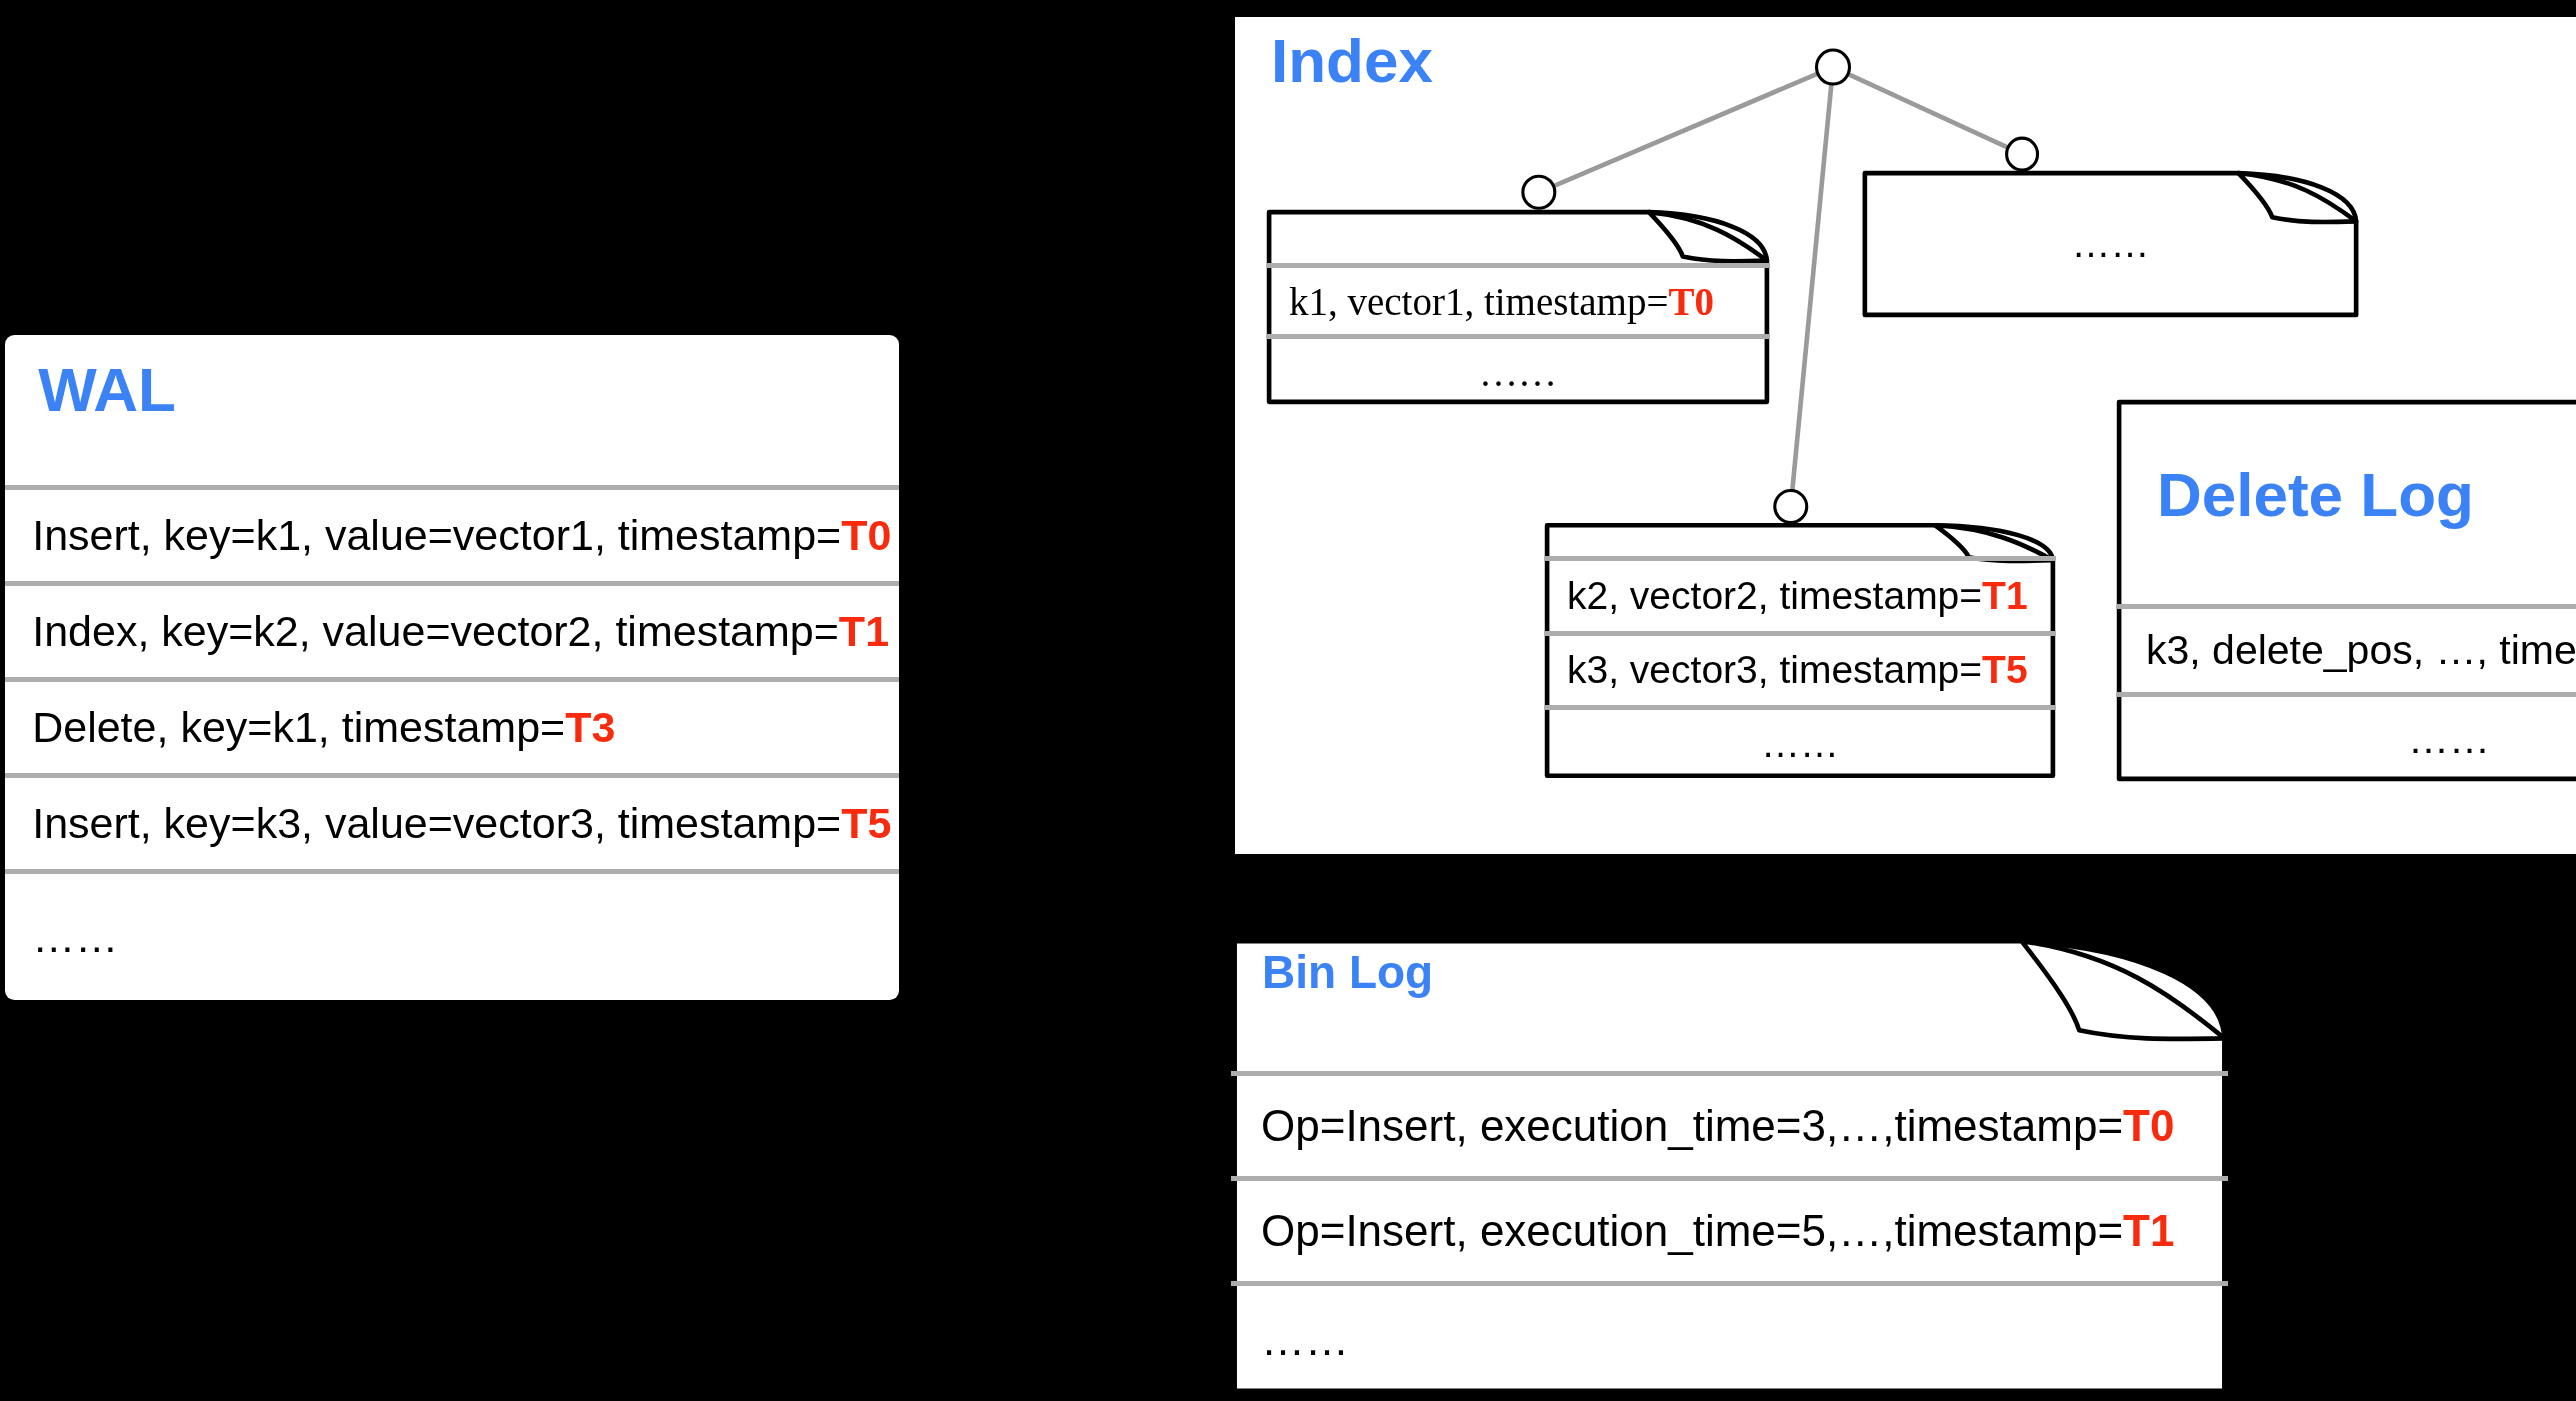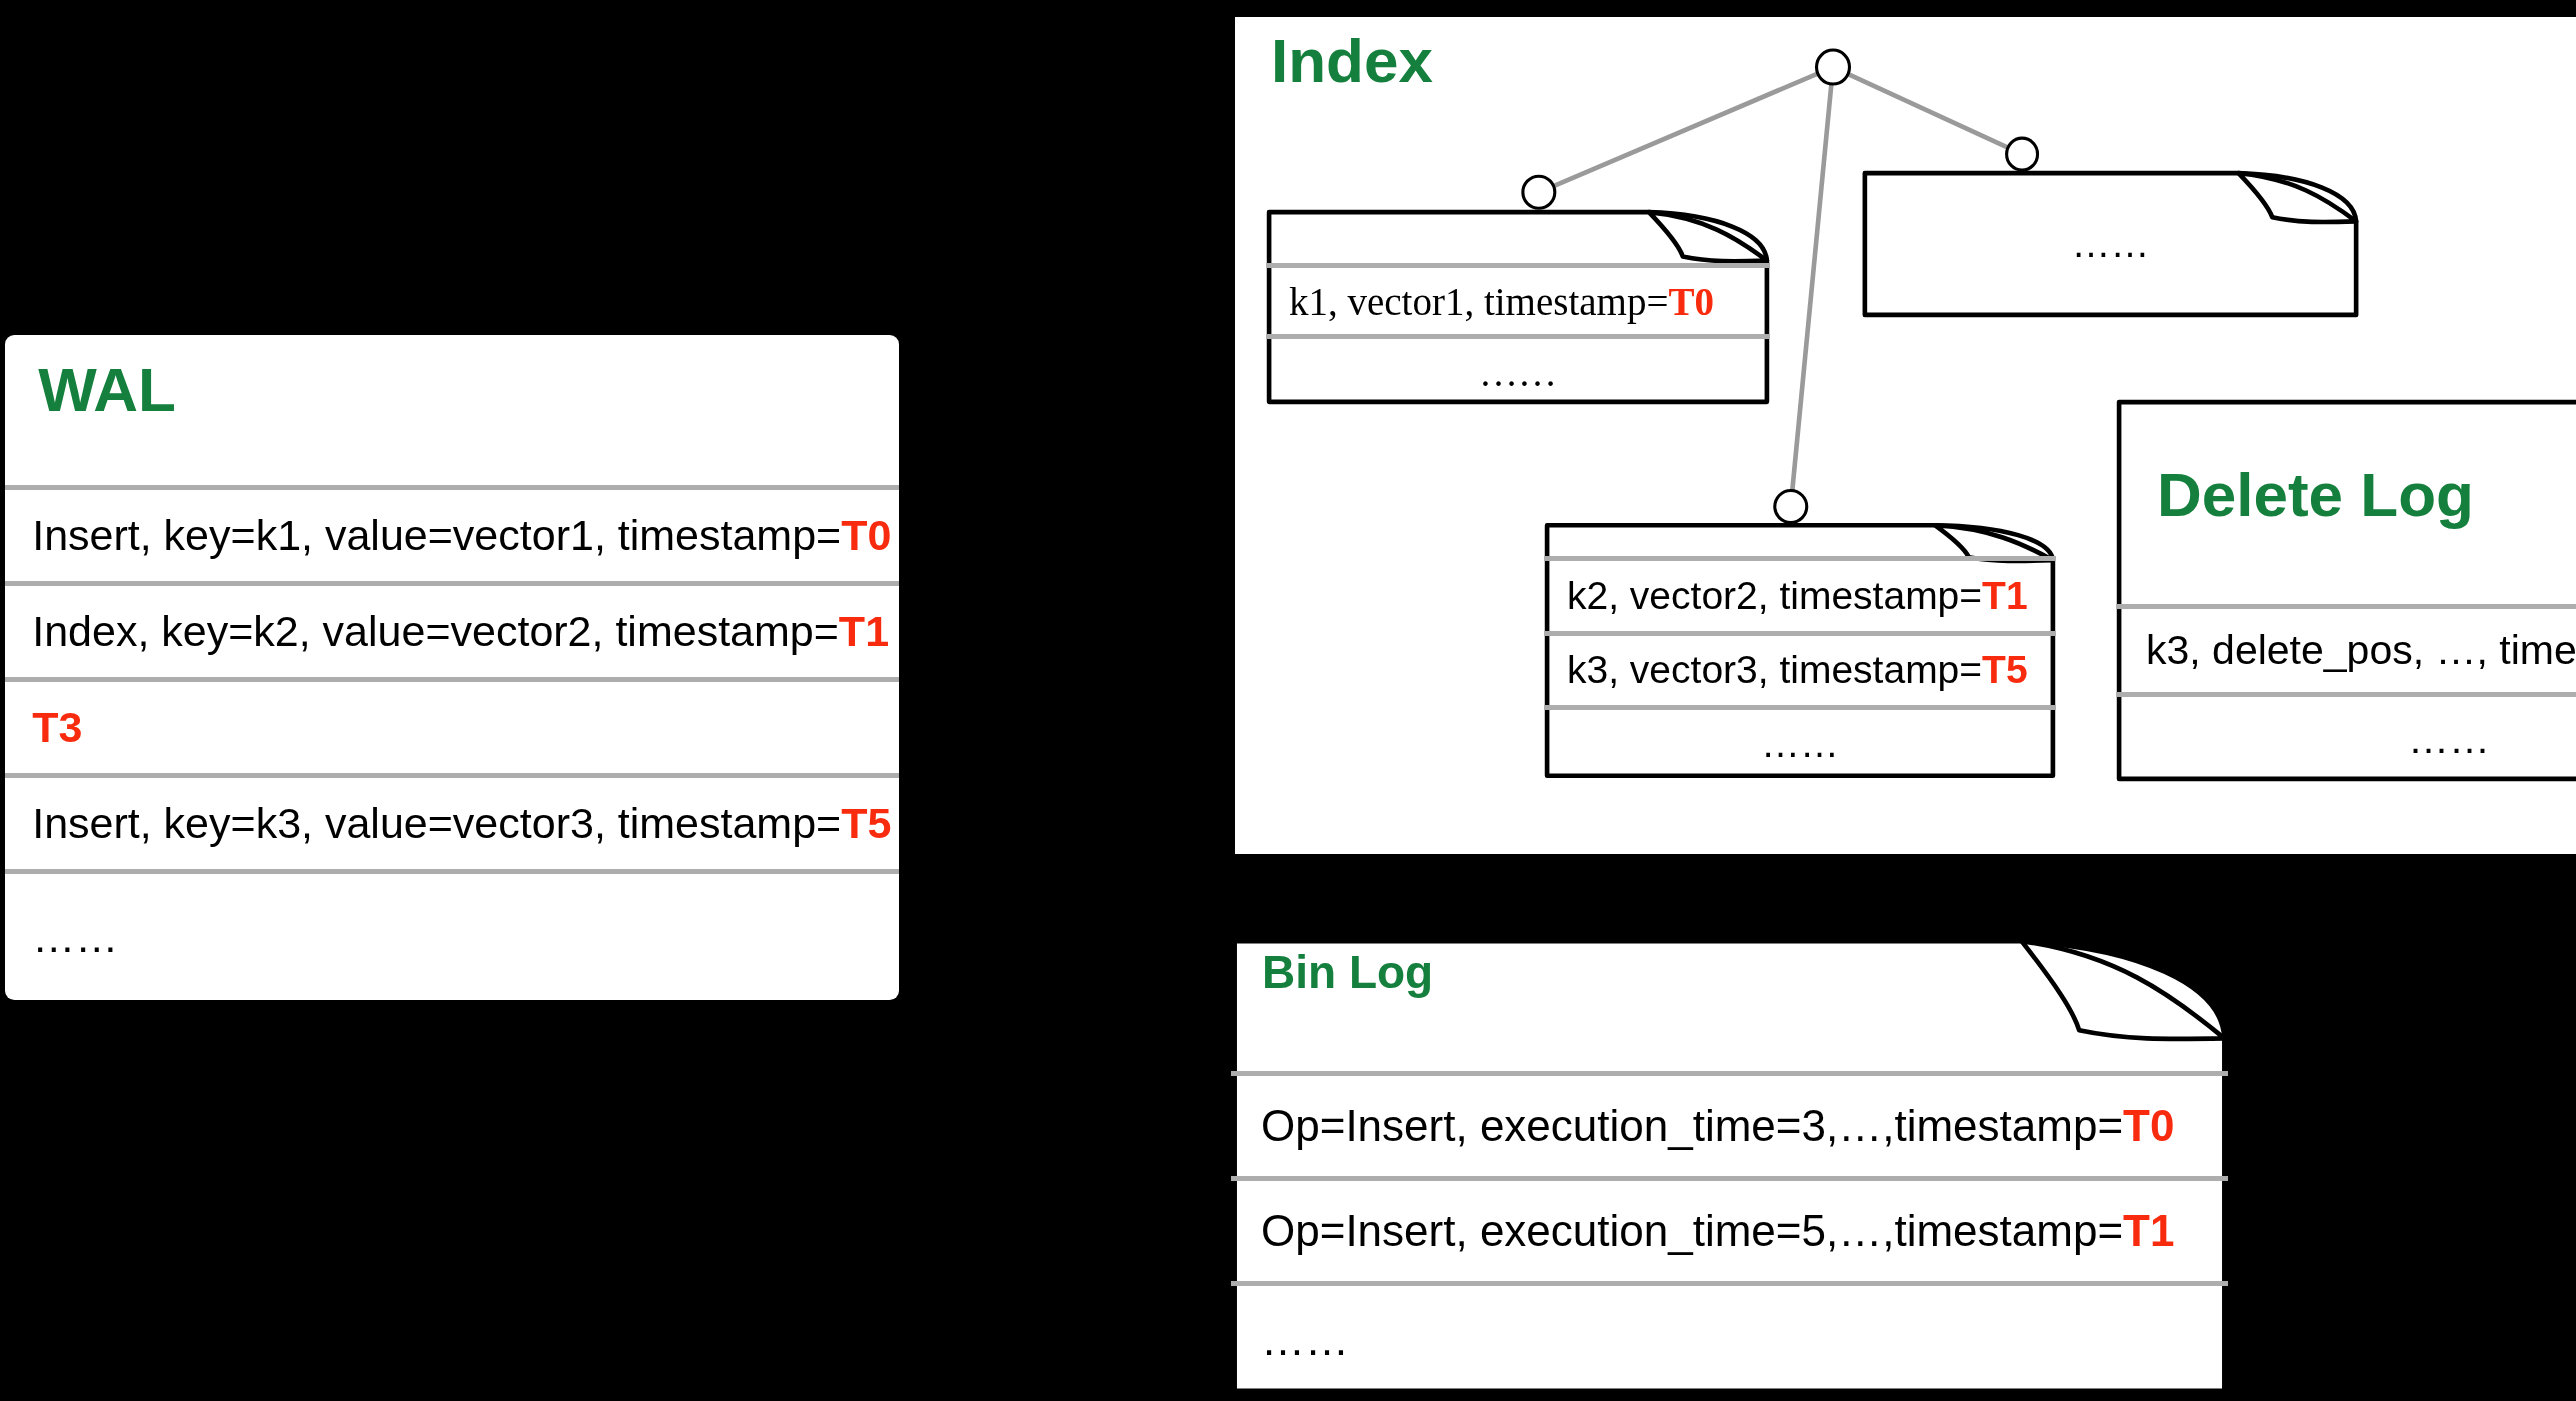--- a/index.html
+++ b/index.html
@@ -1,21 +1,21 @@
 <!DOCTYPE html>
 <html style="--bg: #000000; --sep: #adadad; --red: #f92b0e;font-size:8.2px"><head>
 <meta charset="utf-8">
 <style>
   html,body{margin:0;padding:0;background:#000;}
   *{box-sizing:border-box;}
   #canvas{position:relative;width:2817px;height:1402px;background:var(--bg,#000);
           font-family:"Liberation Sans",sans-serif;overflow:hidden;}
 
   
-  .title{font-weight:700;color:#15803d;line-height:1;}
+  .title{font-weight:700;color:#3b82f6;line-height:1;}
   .rows{display:flex;flex-direction:column;flex:1 1 auto;min-height:0;}
   .row{display:flex;align-items:center;border-top:5.2px solid var(--sep,#adadad);
        color:#000;white-space:nowrap;}
   .row:last-child{flex:1 1 auto;}
   .row.center{justify-content:center;padding-left:0 !important;}
   .ts{color:var(--red,#f92b0e);font-weight:700;}
 
   
   #wal{position:absolute;left:5.2px;top:335px;width:894px;height:665px;
        background:#fff;border-radius:9.3px;display:flex;flex-direction:column;z-index:3;}
@@ -71,20 +71,21 @@
 
     <div class="row">
           <span class="t">Insert, key=k1, value=vector1, timestamp=</span>
           <span class="ts">T0</span>
         </div>
         <div class="row">
           <span class="t">Index, key=k2, value=vector2, timestamp=</span>
           <span class="ts">T1</span>
         </div>
         <div class="row">
+          <span class="t">Delete, key=k1, timestamp=</span>
           <span class="ts">T3</span>
         </div>
         <div class="row">
           <span class="t">Insert, key=k3, value=vector3, timestamp=</span>
           <span class="ts">T5</span>
         </div>
         <div class="row">
           <span class="t">……</span>
           <span class="ts"></span>
         </div>

